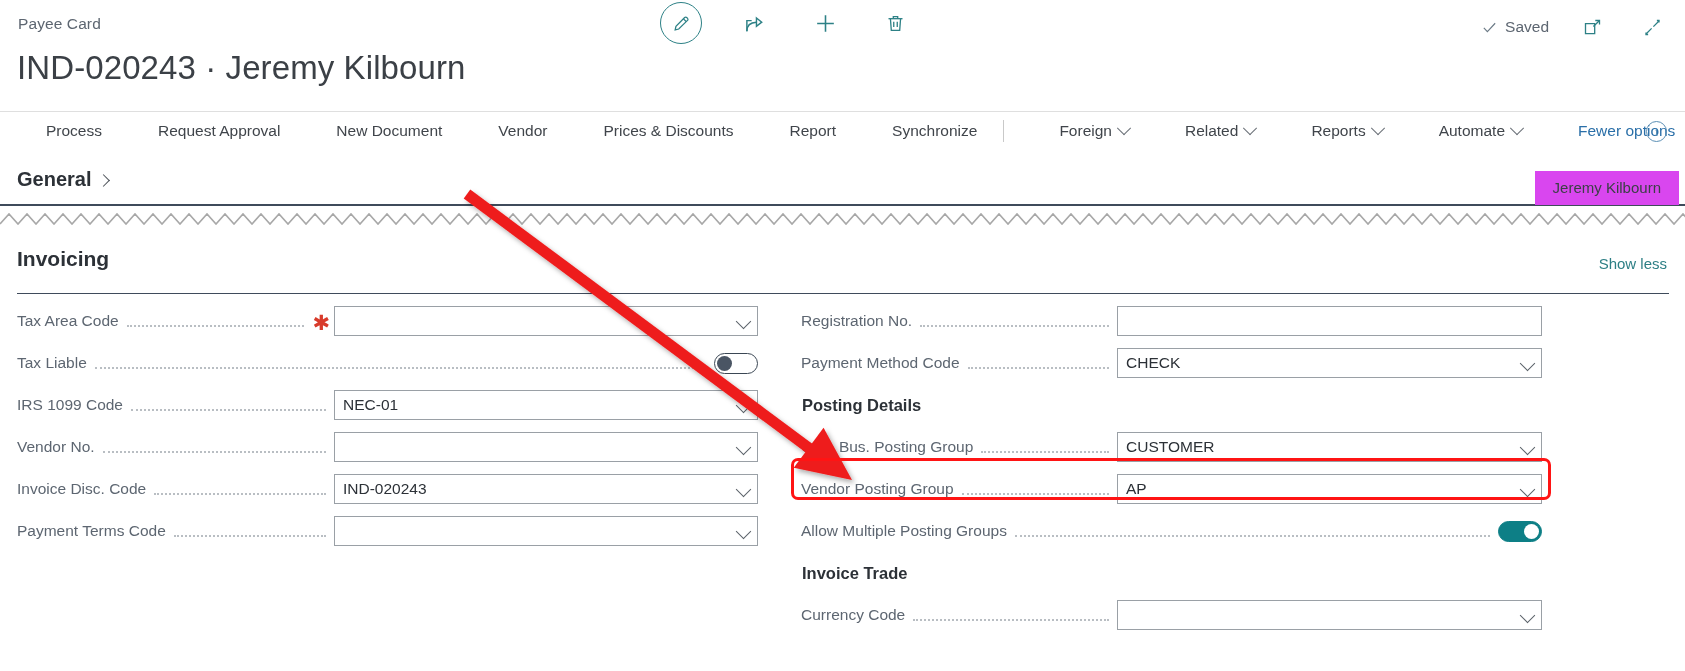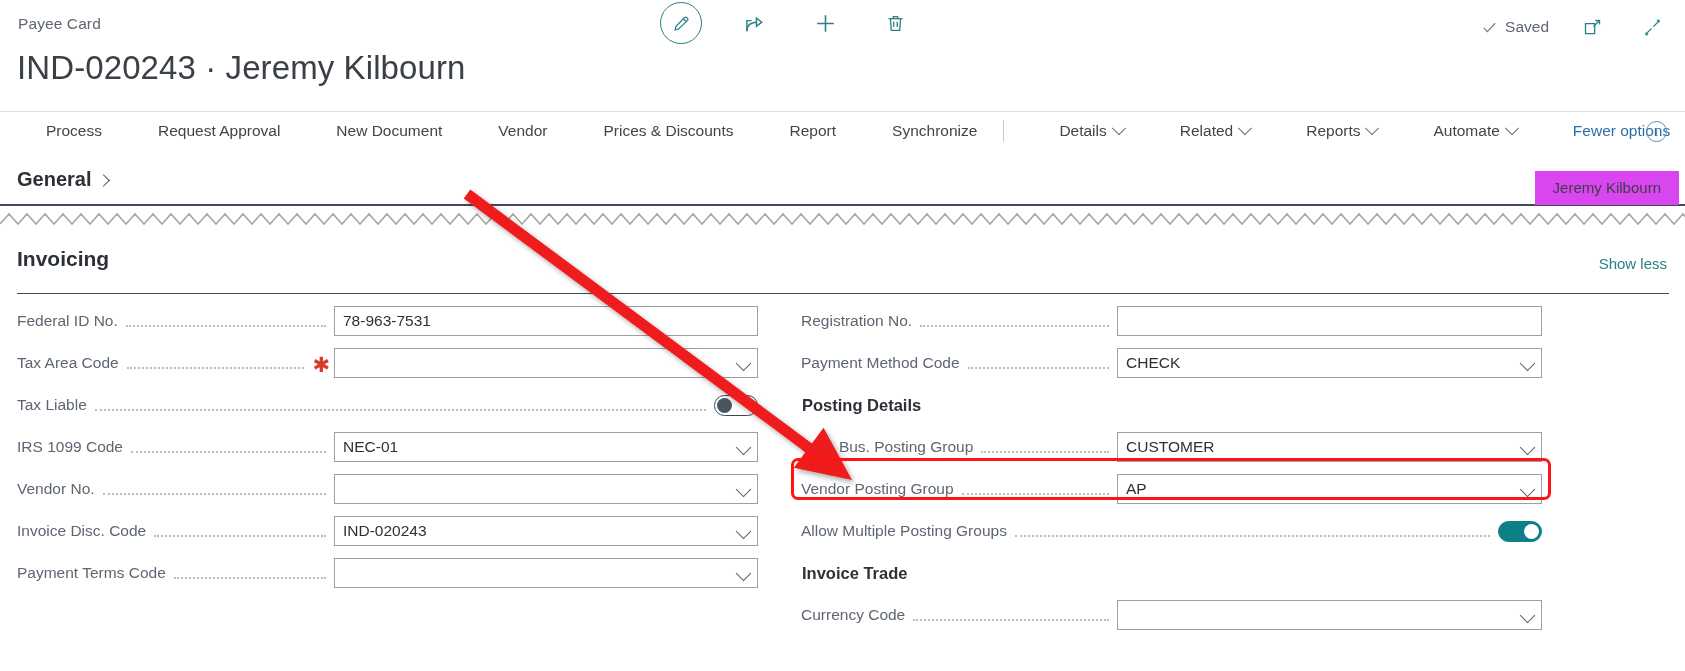--- a/index.html
+++ b/index.html
@@ -376,21 +376,21 @@
           <span>Prices &amp; Discounts</span>
         </div>
         <div class="menu-item">
           <span>Report</span>
         </div>
         <div class="menu-item">
           <span>Synchronize</span>
         </div>
         <div class="menu-sep"></div>
         <div class="menu-item">
-          <span>Details</span>
+          <span>Foreign</span>
           <span class="chev"></span>
         </div>
         <div class="menu-item">
           <span>Related</span>
           <span class="chev"></span>
         </div>
         <div class="menu-item">
           <span>Reports</span>
           <span class="chev"></span>
         </div>
@@ -417,29 +417,20 @@
     <svg width="1685" height="24" viewBox="0 0 1685 24" preserveAspectRatio="none">
       <path id="zz" fill="none" stroke="#a8a8a8" stroke-width="1.6" d="M0 16 L9 6 L18 16 L27 6 L36 16 L45 6 L54 16 L63 6 L72 16 L81 6 L90 16 L99 6 L108 16 L117 6 L126 16 L135 6 L144 16 L153 6 L162 16 L171 6 L180 16 L189 6 L198 16 L207 6 L216 16 L225 6 L234 16 L243 6 L252 16 L261 6 L270 16 L279 6 L288 16 L297 6 L306 16 L315 6 L324 16 L333 6 L342 16 L351 6 L360 16 L369 6 L378 16 L387 6 L396 16 L405 6 L414 16 L423 6 L432 16 L441 6 L450 16 L459 6 L468 16 L477 6 L486 16 L495 6 L504 16 L513 6 L522 16 L531 6 L540 16 L549 6 L558 16 L567 6 L576 16 L585 6 L594 16 L603 6 L612 16 L621 6 L630 16 L639 6 L648 16 L657 6 L666 16 L675 6 L684 16 L693 6 L702 16 L711 6 L720 16 L729 6 L738 16 L747 6 L756 16 L765 6 L774 16 L783 6 L792 16 L801 6 L810 16 L819 6 L828 16 L837 6 L846 16 L855 6 L864 16 L873 6 L882 16 L891 6 L900 16 L909 6 L918 16 L927 6 L936 16 L945 6 L954 16 L963 6 L972 16 L981 6 L990 16 L999 6 L1008 16 L1017 6 L1026 16 L1035 6 L1044 16 L1053 6 L1062 16 L1071 6 L1080 16 L1089 6 L1098 16 L1107 6 L1116 16 L1125 6 L1134 16 L1143 6 L1152 16 L1161 6 L1170 16 L1179 6 L1188 16 L1197 6 L1206 16 L1215 6 L1224 16 L1233 6 L1242 16 L1251 6 L1260 16 L1269 6 L1278 16 L1287 6 L1296 16 L1305 6 L1314 16 L1323 6 L1332 16 L1341 6 L1350 16 L1359 6 L1368 16 L1377 6 L1386 16 L1395 6 L1404 16 L1413 6 L1422 16 L1431 6 L1440 16 L1449 6 L1458 16 L1467 6 L1476 16 L1485 6 L1494 16 L1503 6 L1512 16 L1521 6 L1530 16 L1539 6 L1548 16 L1557 6 L1566 16 L1575 6 L1584 16 L1593 6 L1602 16 L1611 6 L1620 16 L1629 6 L1638 16 L1647 6 L1656 16 L1665 6 L1674 16 L1683 6 L1692 16 L1701 6 L1710 16"></path>
     </svg>
   </div>
 
   <div class="section-title">Invoicing</div>
   <div class="show-less">Show less</div>
   <div class="sec-rule"></div>
 
   <div class="col col-left" id="col-left">
-      <div class="frow">
-        <div class="flabel">Federal ID No.</div>
-        <div class="leader"></div>
-        <div class="fctl">
-          <div class="fbox">
-            <span>78-963-7531</span>
-          </div>
-        </div>
-      </div>
       <div class="frow">
         <div class="flabel">Tax Area Code</div>
         <div class="leader"></div>
         <div class="req-star">✱</div>
         <div class="fctl">
           <div class="fbox">
             <span></span>
             <span class="dd"></span>
           </div>
         </div>

